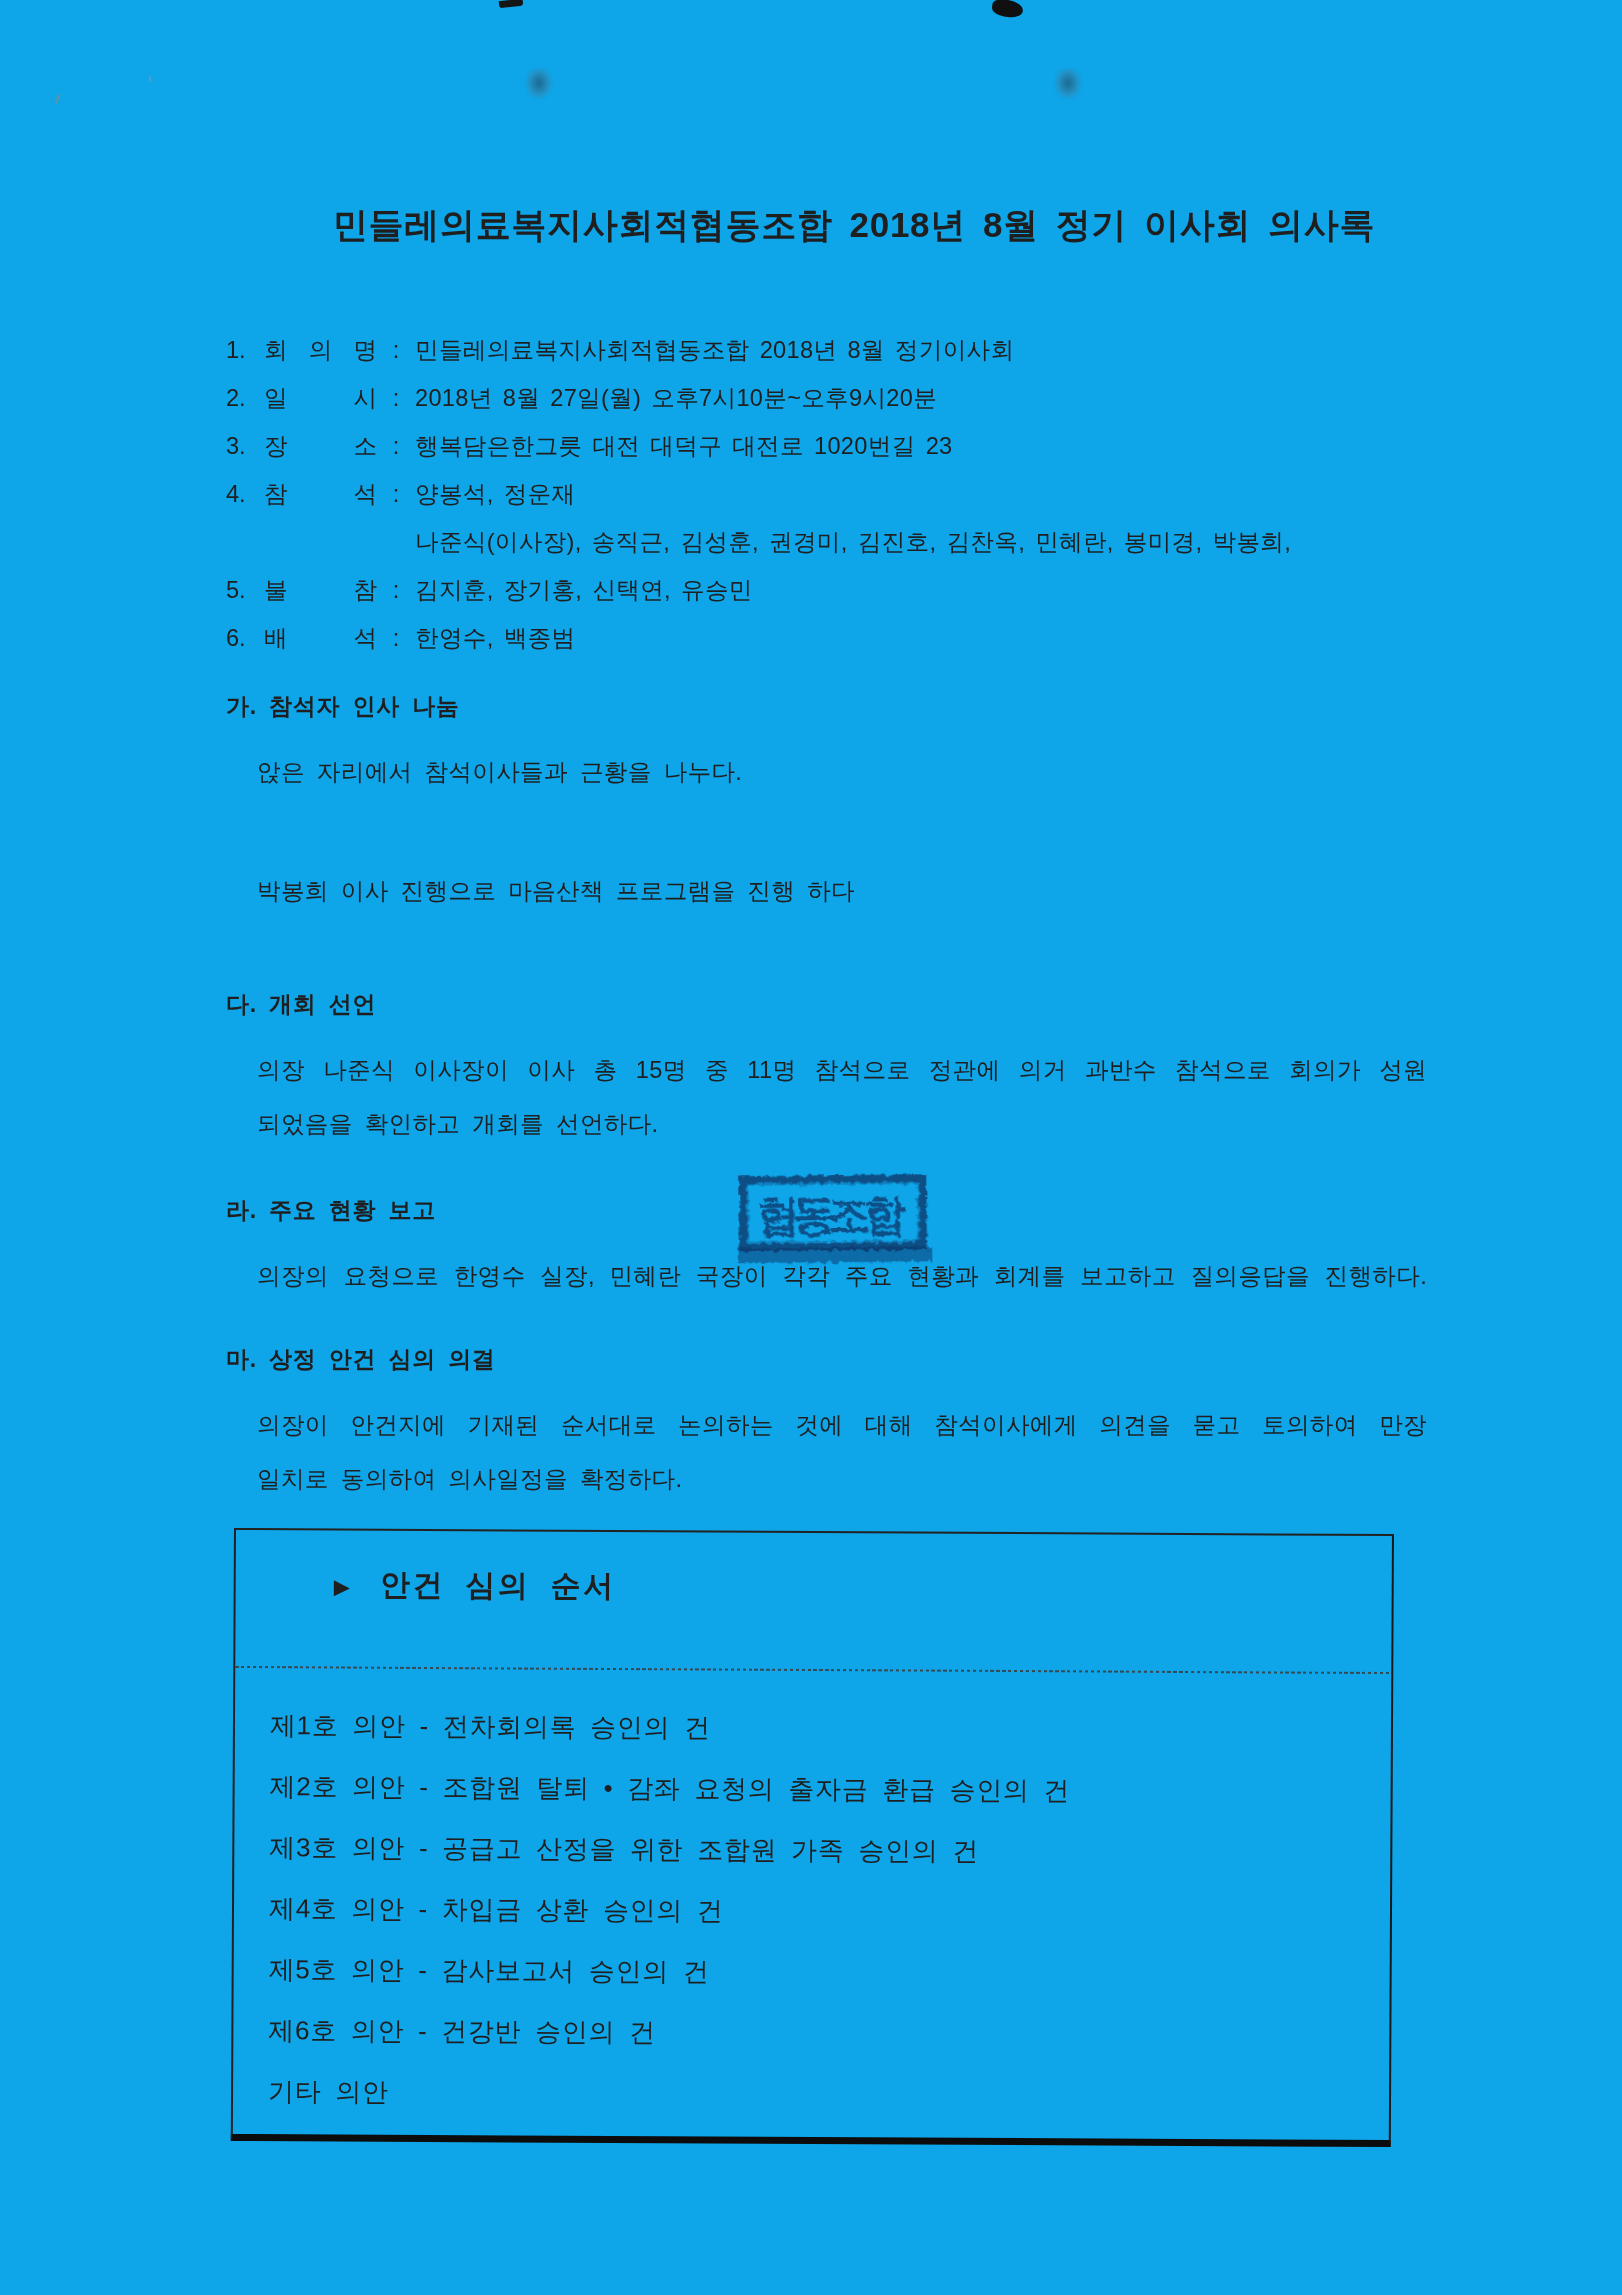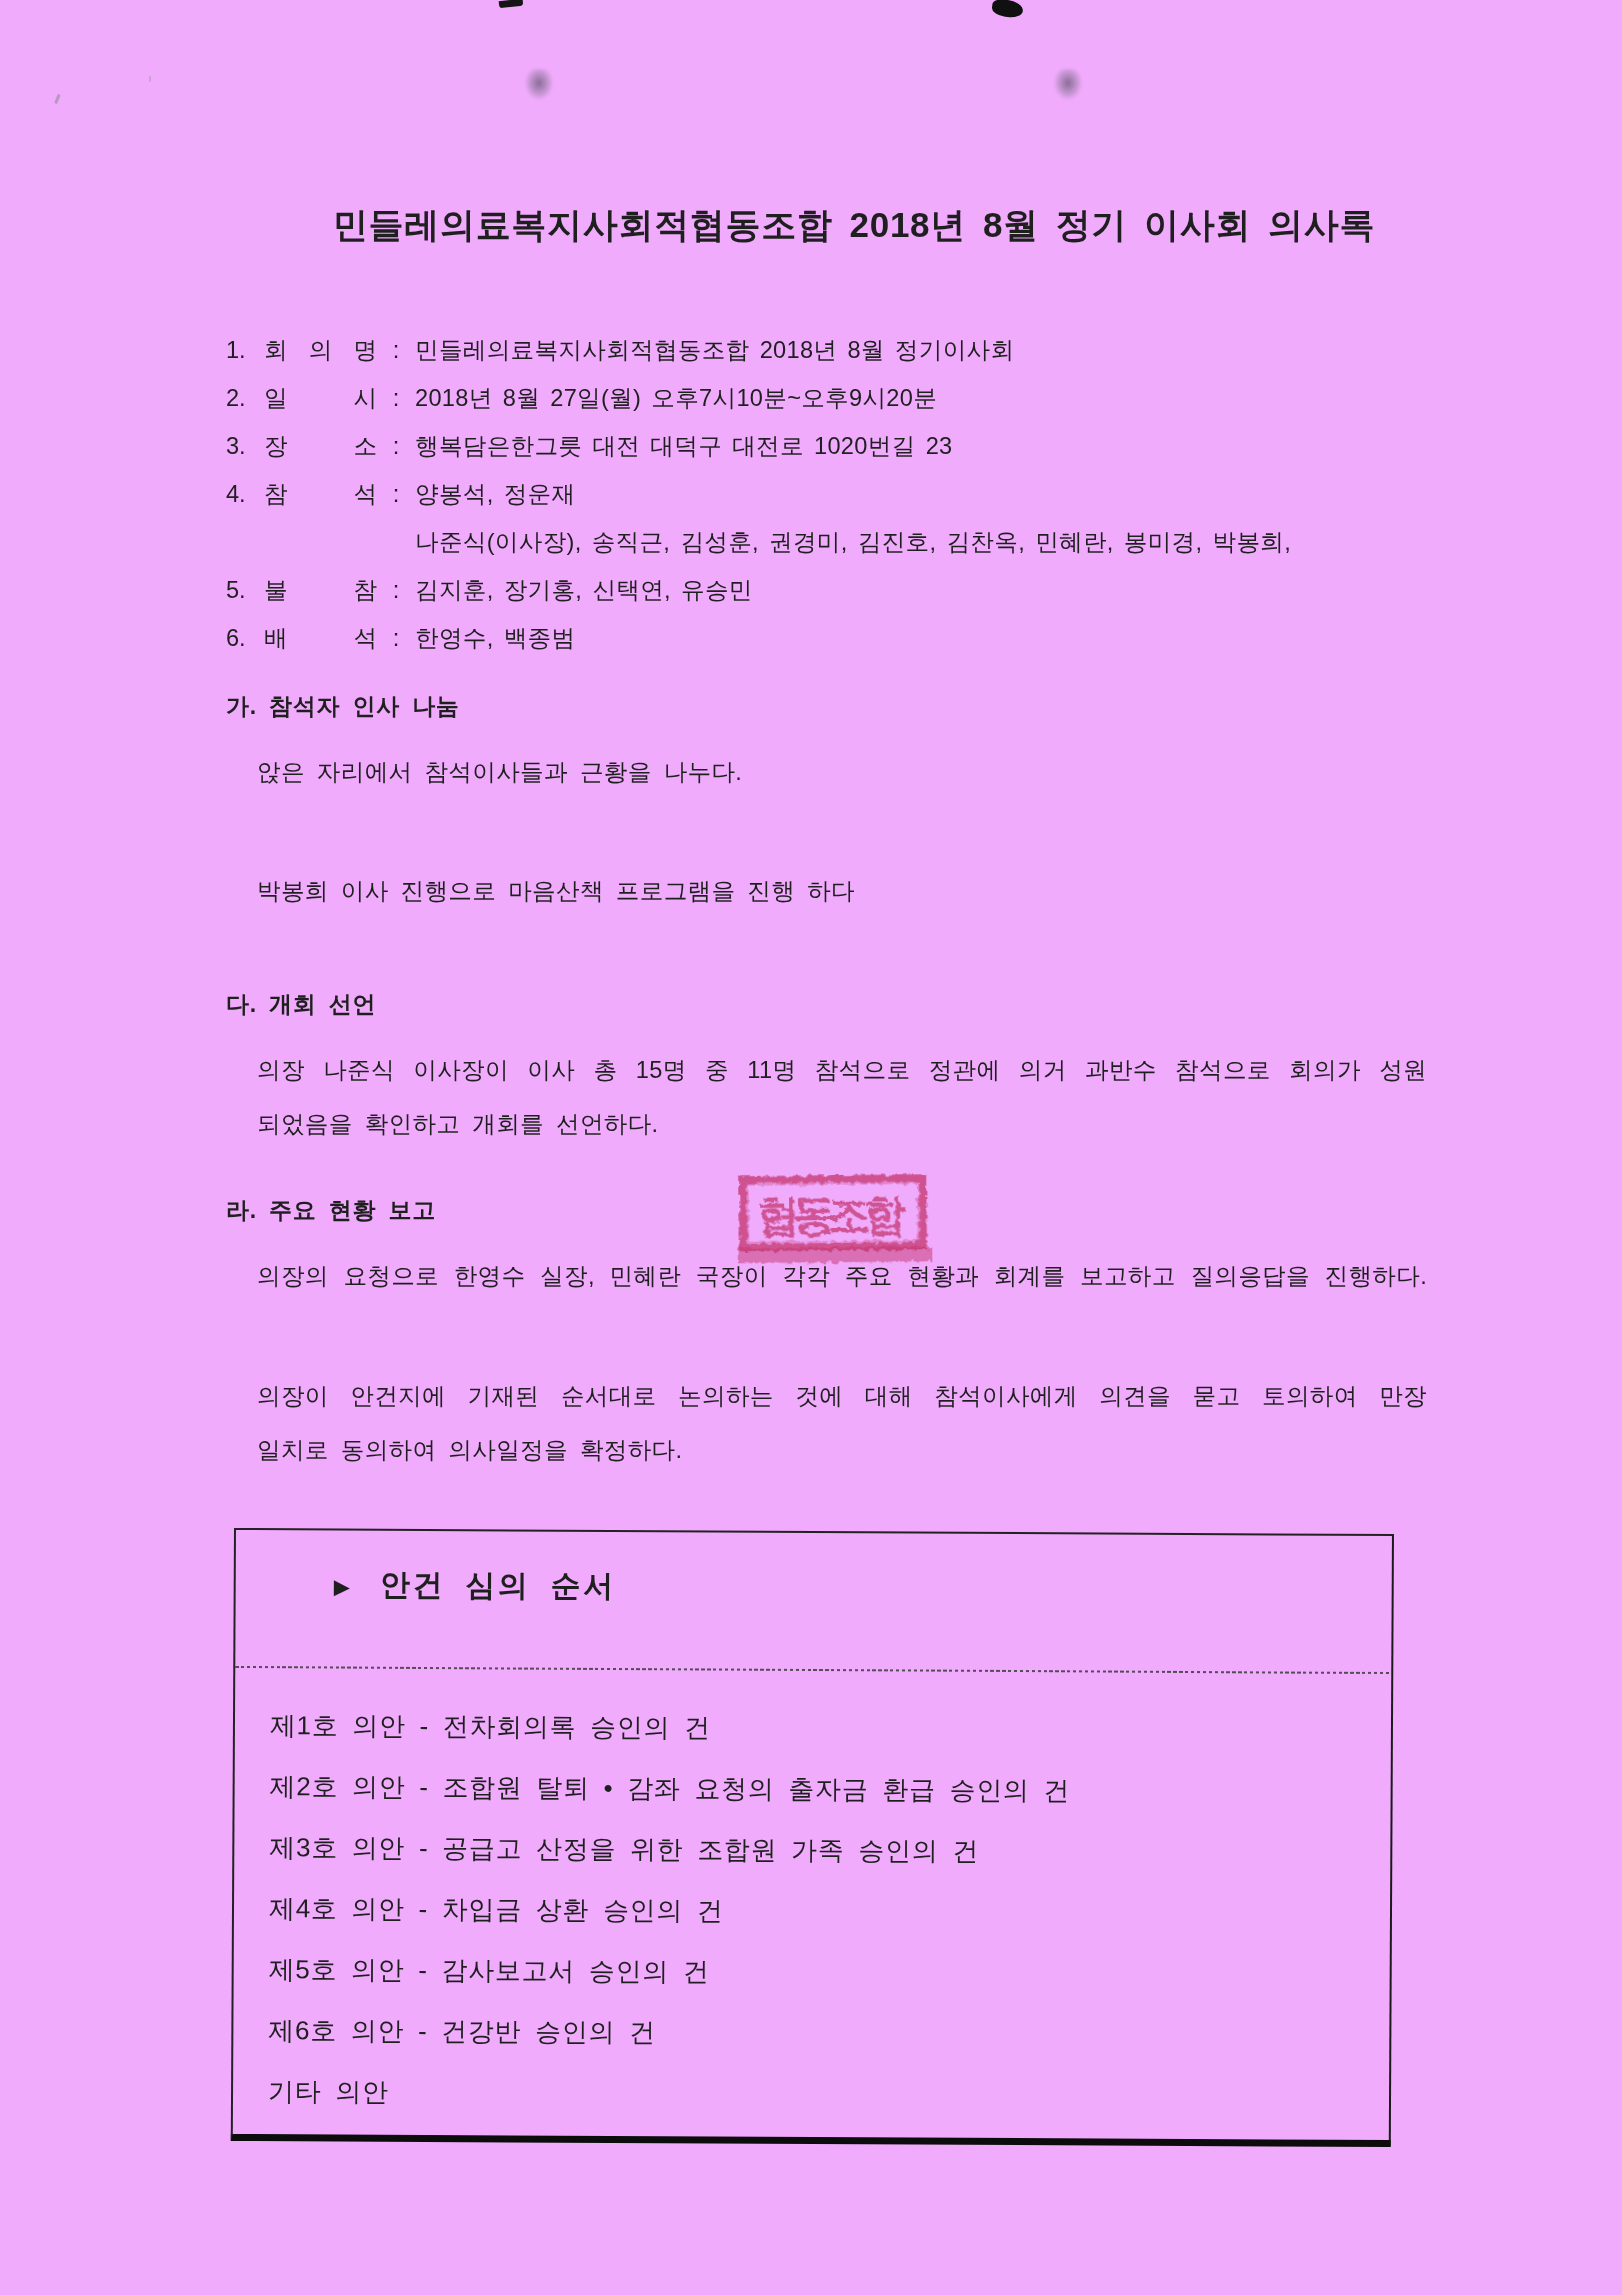--- a/index.html
+++ b/index.html
@@ -1,19 +1,19 @@
 <!DOCTYPE html>
 <html style="font-size:10.5px"><head>
 <meta charset="utf-8">
 <style>
   html,body{margin:0;padding:0;background:#e8e8e8;}
   .paper{
     position:relative;
     width:1623px;height:2295px;
-    background:#f0abfc;
+    background:#0ea5e9;
     overflow:hidden;
     font-family:"Liberation Sans","DejaVu Sans",sans-serif;
     color:#1f1f1f;
   }
   
   .top-mark-1{position:absolute;left:499px;top:0;width:23.6px;height:7.2px;background:#151515;border-radius:0 0 3.3px 3.3px;transform:rotate(-6deg);}
   .top-mark-2{position:absolute;left:992px;top:0;width:31px;height:17px;background:#101010;border-radius:40% 60% 50% 50%;transform:rotate(7deg);}
   .punch{position:absolute;width:38px;height:54px;
     background:radial-gradient(50% 42% at 50% 26%,rgba(40,45,55,.5),rgba(95,100,110,.26) 52%,rgba(255,255,255,0) 76%);
     filter:blur(1px);}
@@ -154,20 +154,21 @@
   </div>
 
   <div class="section" style="top:1196px;">
     <div class="sec-heading">라. 주요 현황 보고</div>
     <div class="sec-body">
       <div class="bline just">의장의 요청으로 한영수 실장, 민혜란 국장이 각각 주요 현황과 회계를 보고하고 질의응답을 진행하다.</div>
     </div>
   </div>
 
   <div class="section" style="top:1345px;">
+    <div class="sec-heading">마. 상정 안건 심의 의결</div>
     <div class="sec-body">
       <div class="bline just">의장이 안건지에 기재된 순서대로 논의하는 것에 대해 참석이사에게 의견을 묻고 토의하여 만장</div>
       <div class="bline">일치로 동의하여 의사일정을 확정하다.</div>
     </div>
   </div>
 
   <div class="stamp">
     <svg width="195" height="103" viewBox="0 0 298 158" xmlns="http://www.w3.org/2000/svg">
       <defs>
         <filter id="rough" x="-25%" y="-25%" width="150%" height="150%">

